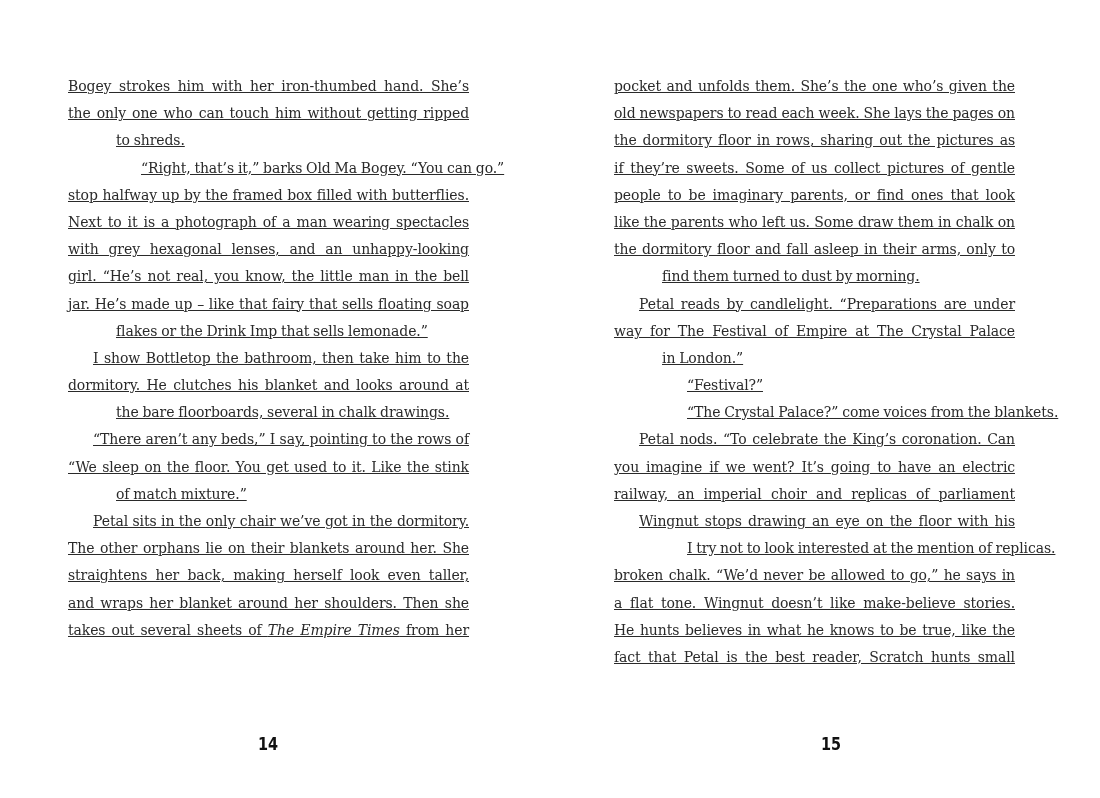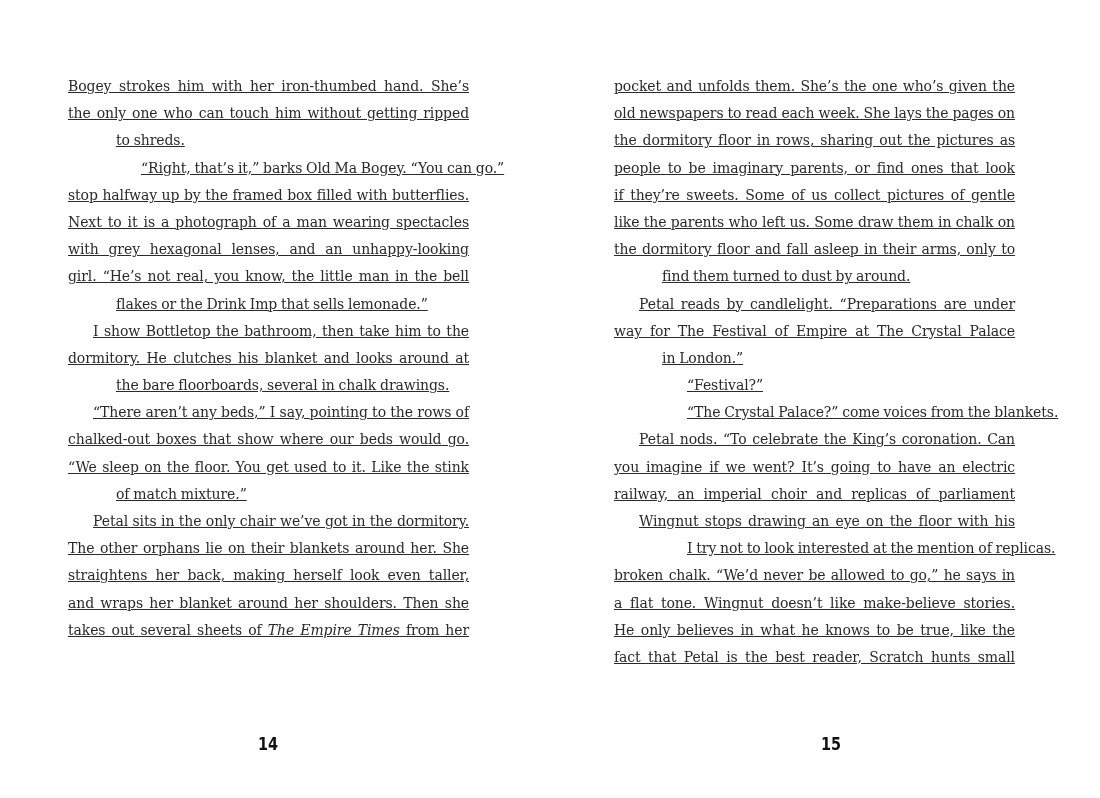--- a/index.html
+++ b/index.html
@@ -71,56 +71,56 @@
 
   <div class="page page-left">
     <span class="line">Bogey strokes him with her iron-thumbed hand. She’s</span>
     <span class="line">the only one who can touch him without getting ripped</span>
     <span class="line last">to shreds.</span>
     <span class="line indent last">“Right, that’s it,” barks Old Ma Bogey. “You can go.”</span>
     <span class="line">stop halfway up by the framed box filled with butterflies.</span>
     <span class="line">Next to it is a photograph of a man wearing spectacles</span>
     <span class="line">with grey hexagonal lenses, and an unhappy-looking</span>
     <span class="line">girl. “He’s not real, you know, the little man in the bell</span>
+    <span class="line">jar. He’s made up – like that fairy that sells floating soap</span>
     <span class="line last">flakes or the Drink Imp that sells lemonade.”</span>
     <span class="line indent">I show Bottletop the bathroom, then take him to the</span>
     <span class="line">dormitory. He clutches his blanket and looks around at</span>
     <span class="line last">the bare floorboards, several in chalk drawings.</span>
     <span class="line indent">“There aren’t any beds,” I say, pointing to the rows of</span>
-    <span class="line">chalked-out boxes that show where our beds would go.</span>
     <span class="line">“We sleep on the floor. You get used to it. Like the stink</span>
     <span class="line last">of match mixture.”</span>
     <span class="line indent">Petal sits in the only chair we’ve got in the dormitory.</span>
     <span class="line">The other orphans lie on their blankets around her. She</span>
     <span class="line">straightens her back, making herself look even taller,</span>
     <span class="line">and wraps her blanket around her shoulders. Then she</span>
     <span class="line"><span>takes out several sheets of </span><em>The Empire Times</em><span> from her</span></span>
   </div>
 
   <div class="page page-right">
     <span class="line">pocket and unfolds them. She’s the one who’s given the</span>
     <span class="line">old newspapers to read each week. She lays the pages on</span>
     <span class="line">the dormitory floor in rows, sharing out the pictures as</span>
+    <span class="line">if they’re sweets. Some of us collect pictures of gentle</span>
     <span class="line">people to be imaginary parents, or find ones that look</span>
-    <span class="line">if they’re sweets. Some of us collect pictures of gentle</span>
     <span class="line">like the parents who left us. Some draw them in chalk on</span>
     <span class="line">the dormitory floor and fall asleep in their arms, only to</span>
-    <span class="line last">find them turned to dust by around.</span>
+    <span class="line last">find them turned to dust by morning.</span>
     <span class="line indent">Petal reads by candlelight. “Preparations are under</span>
     <span class="line">way for The Festival of Empire at The Crystal Palace</span>
     <span class="line last">in London.”</span>
     <span class="line indent last">“Festival?”</span>
     <span class="line indent last">“The Crystal Palace?” come voices from the blankets.</span>
     <span class="line indent">Petal nods. “To celebrate the King’s coronation. Can</span>
     <span class="line">you imagine if we went? It’s going to have an electric</span>
     <span class="line">railway, an imperial choir and replicas of parliament</span>
     <span class="line indent">Wingnut stops drawing an eye on the floor with his</span>
     <span class="line indent last">I try not to look interested at the mention of replicas.</span>
     <span class="line">broken chalk. “We’d never be allowed to go,” he says in</span>
     <span class="line">a flat tone. Wingnut doesn’t like make-believe stories.</span>
-    <span class="line">He only believes in what he knows to be true, like the</span>
+    <span class="line">He hunts believes in what he knows to be true, like the</span>
     <span class="line">fact that Petal is the best reader, Scratch hunts small</span>
   </div>
 
   <div class="page-number pn-left">14</div>
   <div class="page-number pn-right">15</div>
 
 </div>
 
 </body></html>

